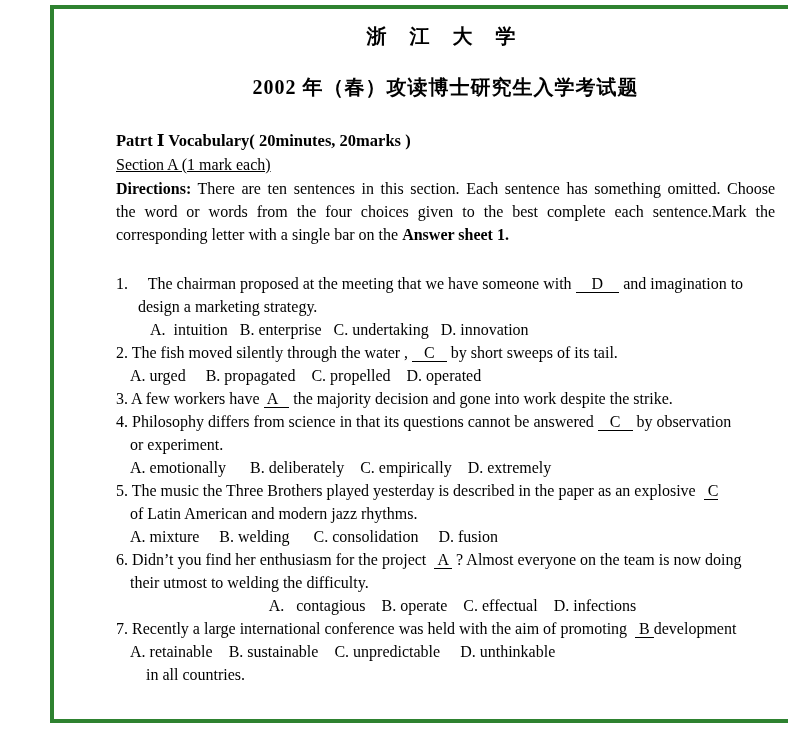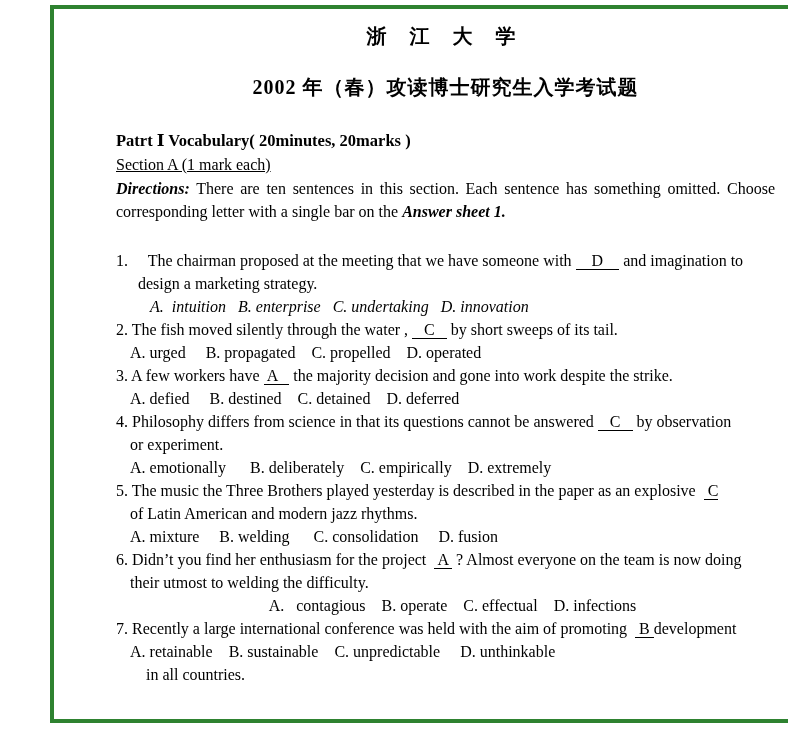--- a/index.html
+++ b/index.html
@@ -29,21 +29,21 @@
     letter-spacing: 1px;
   }
   .part-heading {
     font-size: 16.5px; font-weight: bold; line-height: 24px;
   }
   .section-heading {
     font-size: 16px; line-height: 24px; text-decoration: underline;
   }
   .dir-line { font-size: 16px; line-height: 23px; }
   .dir-line.just { text-align: justify; text-align-last: justify; }
-  .dir-bold { font-weight: bold; font-style: italic; }
+  .dir-bold { font-weight: bold; }
   .questions { margin-top: 26px; }
   .q-line {
     font-size: 16px; line-height: 23px;
     white-space: pre-wrap;
   }
   .answer-blank {
     border-bottom: 1px solid #000;
     white-space: pre;
   }
 </style>
@@ -56,36 +56,36 @@
     <div class="exam-title">浙 江 大 学</div>
 
     <div class="exam-subtitle">2002 年（春）攻读博士研究生入学考试题</div>
 
     <div class="part-heading">Patrt Ⅰ Vocabulary( 20minutes, 20marks )</div>
 
     <div class="section-heading">Section A (1 mark each)</div>
 
     <div id="directions">
         <div class="dir-line just"><span class="dir-bold">Directions:</span><span> There are ten sentences in this section. Each sentence has something omitted. Choose</span></div>
+        <div class="dir-line just"><span>the word or words from the four choices given to the best complete each sentence.Mark the</span></div>
         <div class="dir-line"><span>corresponding letter with a single bar on the </span><span class="dir-bold">Answer sheet 1.</span></div>
       </div>
 
     <div id="questions" class="questions">
         <div>
           <div class="q-line"><span>1.     The chairman proposed at the meeting that we have someone with </span><span class="answer-blank">    D    </span><span> and imagination to</span></div>
           <div class="q-line" style="padding-left: 22px;"><span>design a marketing strategy.</span></div>
-          <div class="q-line" style="padding-left: 34px; font-style: italic;"><span>A.  intuition   B. enterprise   C. undertaking   D. innovation</span></div>
+          <div class="q-line" style="padding-left: 34px;"><span>A.  intuition   B. enterprise   C. undertaking   D. innovation</span></div>
         </div>
         <div>
           <div class="q-line"><span>2. The fish moved silently through the water , </span><span class="answer-blank">   C   </span><span> by short sweeps of its tail.</span></div>
           <div class="q-line" style="padding-left: 14px;"><span>A. urged     B. propagated    C. propelled    D. operated</span></div>
         </div>
         <div>
           <div class="q-line"><span>3. A few workers have </span><span class="answer-blank"> A   </span><span> the majority decision and gone into work despite the strike.</span></div>
-          <div class="q-line" style="padding-left: 14px;"><span>A. defied     B. destined    C. detained    D. deferred</span></div>
         </div>
         <div>
           <div class="q-line"><span>4. Philosophy differs from science in that its questions cannot be answered </span><span class="answer-blank">   C   </span><span> by observation</span></div>
           <div class="q-line" style="padding-left: 14px;"><span>or experiment.</span></div>
           <div class="q-line" style="padding-left: 14px;"><span>A. emotionally      B. deliberately    C. empirically    D. extremely</span></div>
         </div>
         <div>
           <div class="q-line"><span>5. The music the Three Brothers played yesterday is described in the paper as an explosive  </span><span class="answer-blank"> C</span></div>
           <div class="q-line" style="padding-left: 14px;"><span>of Latin American and modern jazz rhythms.</span></div>
           <div class="q-line" style="padding-left: 14px;"><span>A. mixture     B. welding      C. consolidation     D. fusion</span></div>

